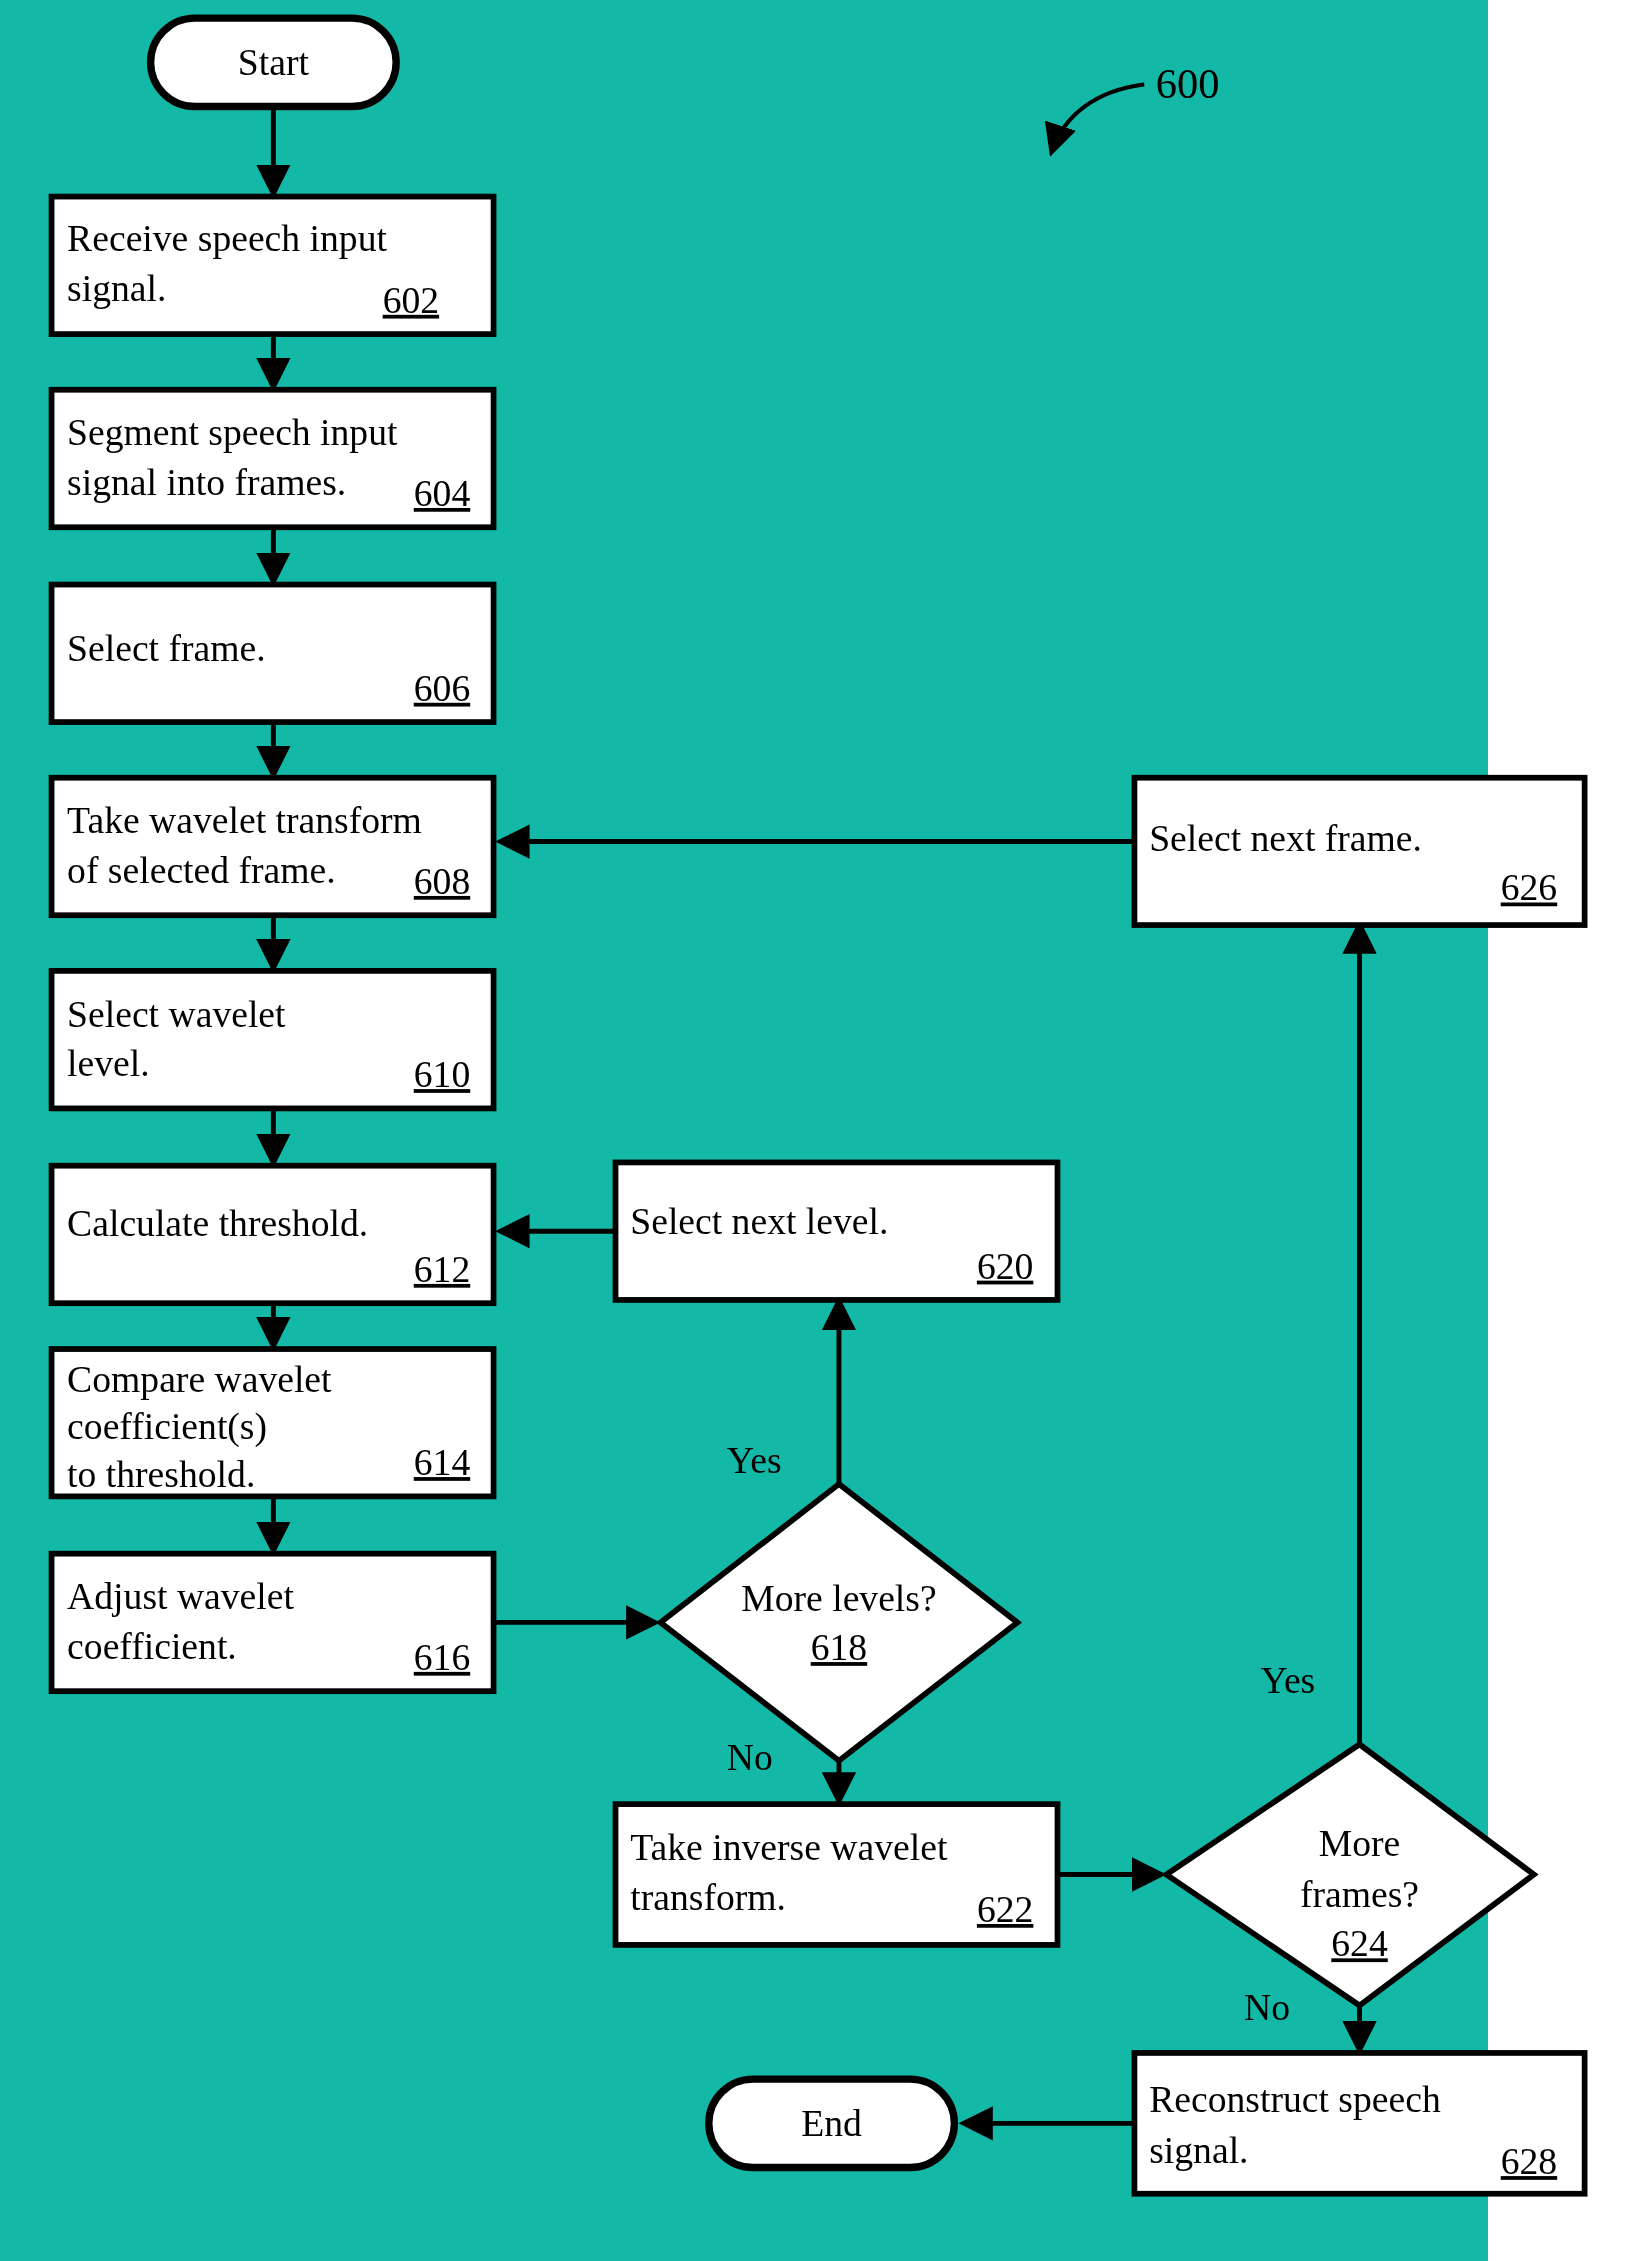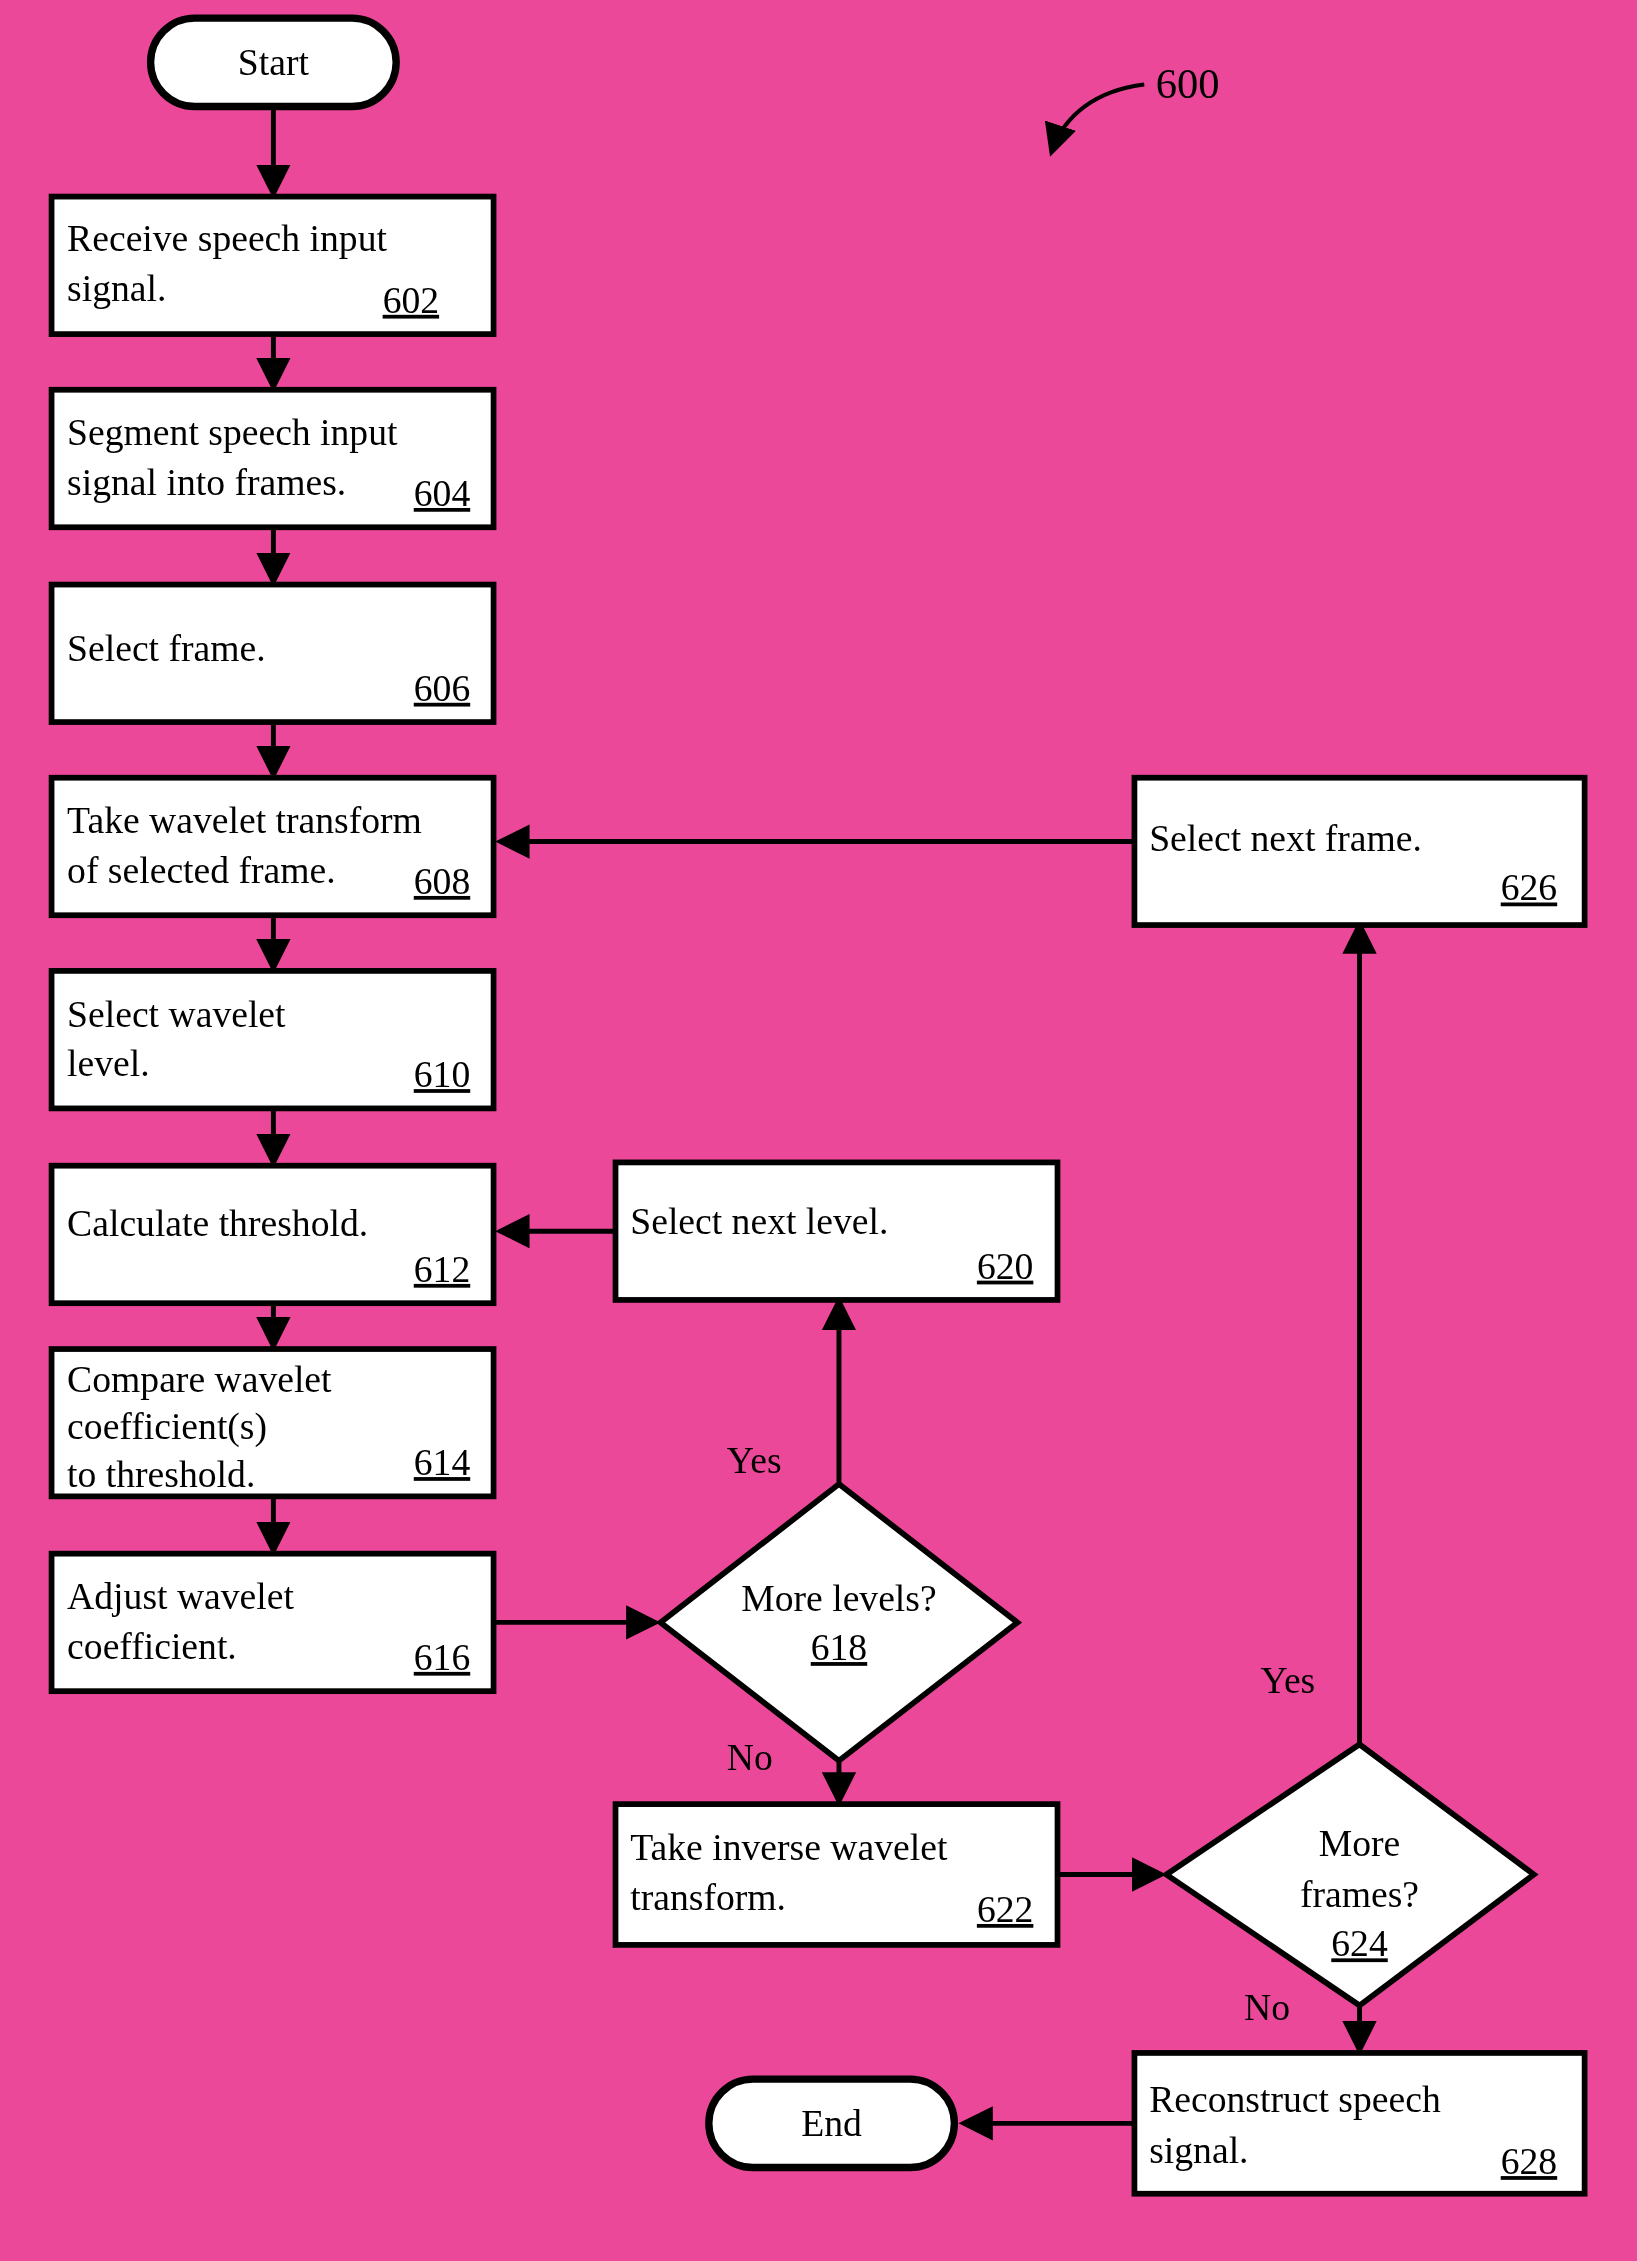--- a/index.html
+++ b/index.html
@@ -2,23 +2,23 @@
 <html style="font-size:13px"><head>
 <meta charset="utf-8">
 <style>
   html, body {
     margin: 0;
     padding: 0;
     background: #ffffff;
   }
   #figure-root {
     position: relative;
-    width: 1637px;
+    width: 1488px;
     height: 2261px;
-    background: #ec4899;
+    background: #14b8a6;
     font-family: "Liberation Serif", "DejaVu Serif", serif;
   }
   svg#flow-svg {
     position: absolute;
     top: 0;
     left: 0;
     width: 1637px;
     height: 2261px;
     display: block;
   }

